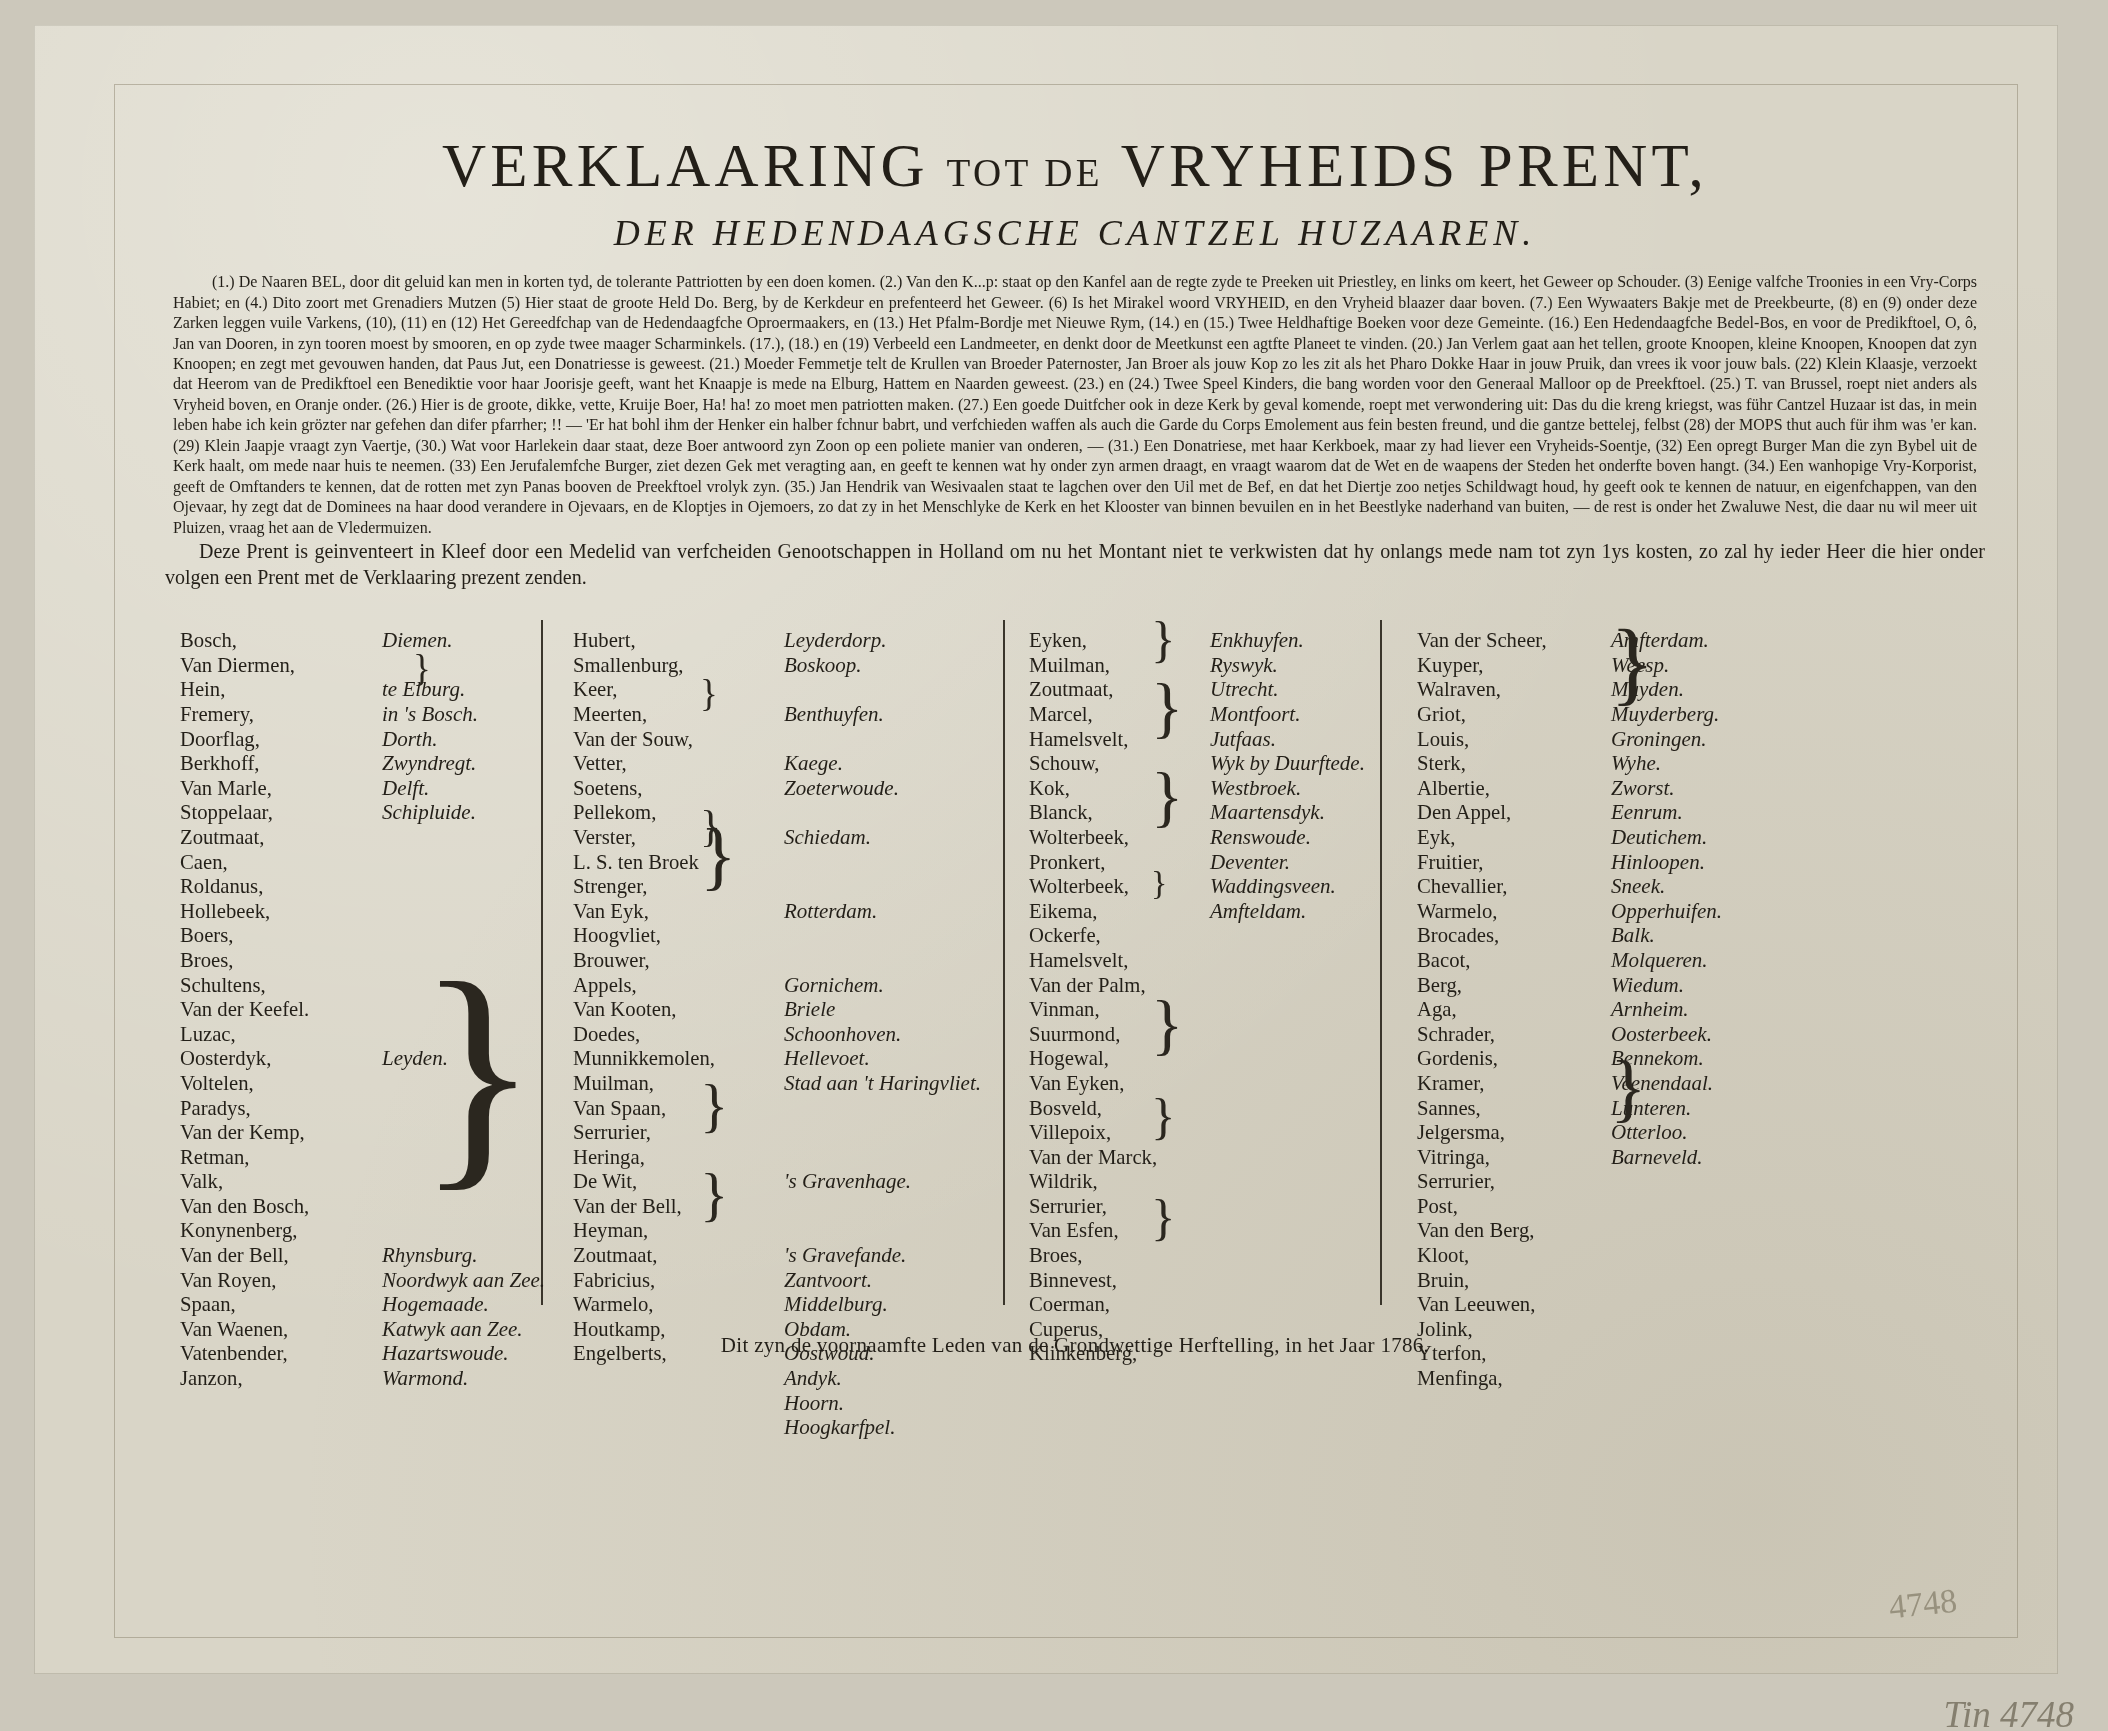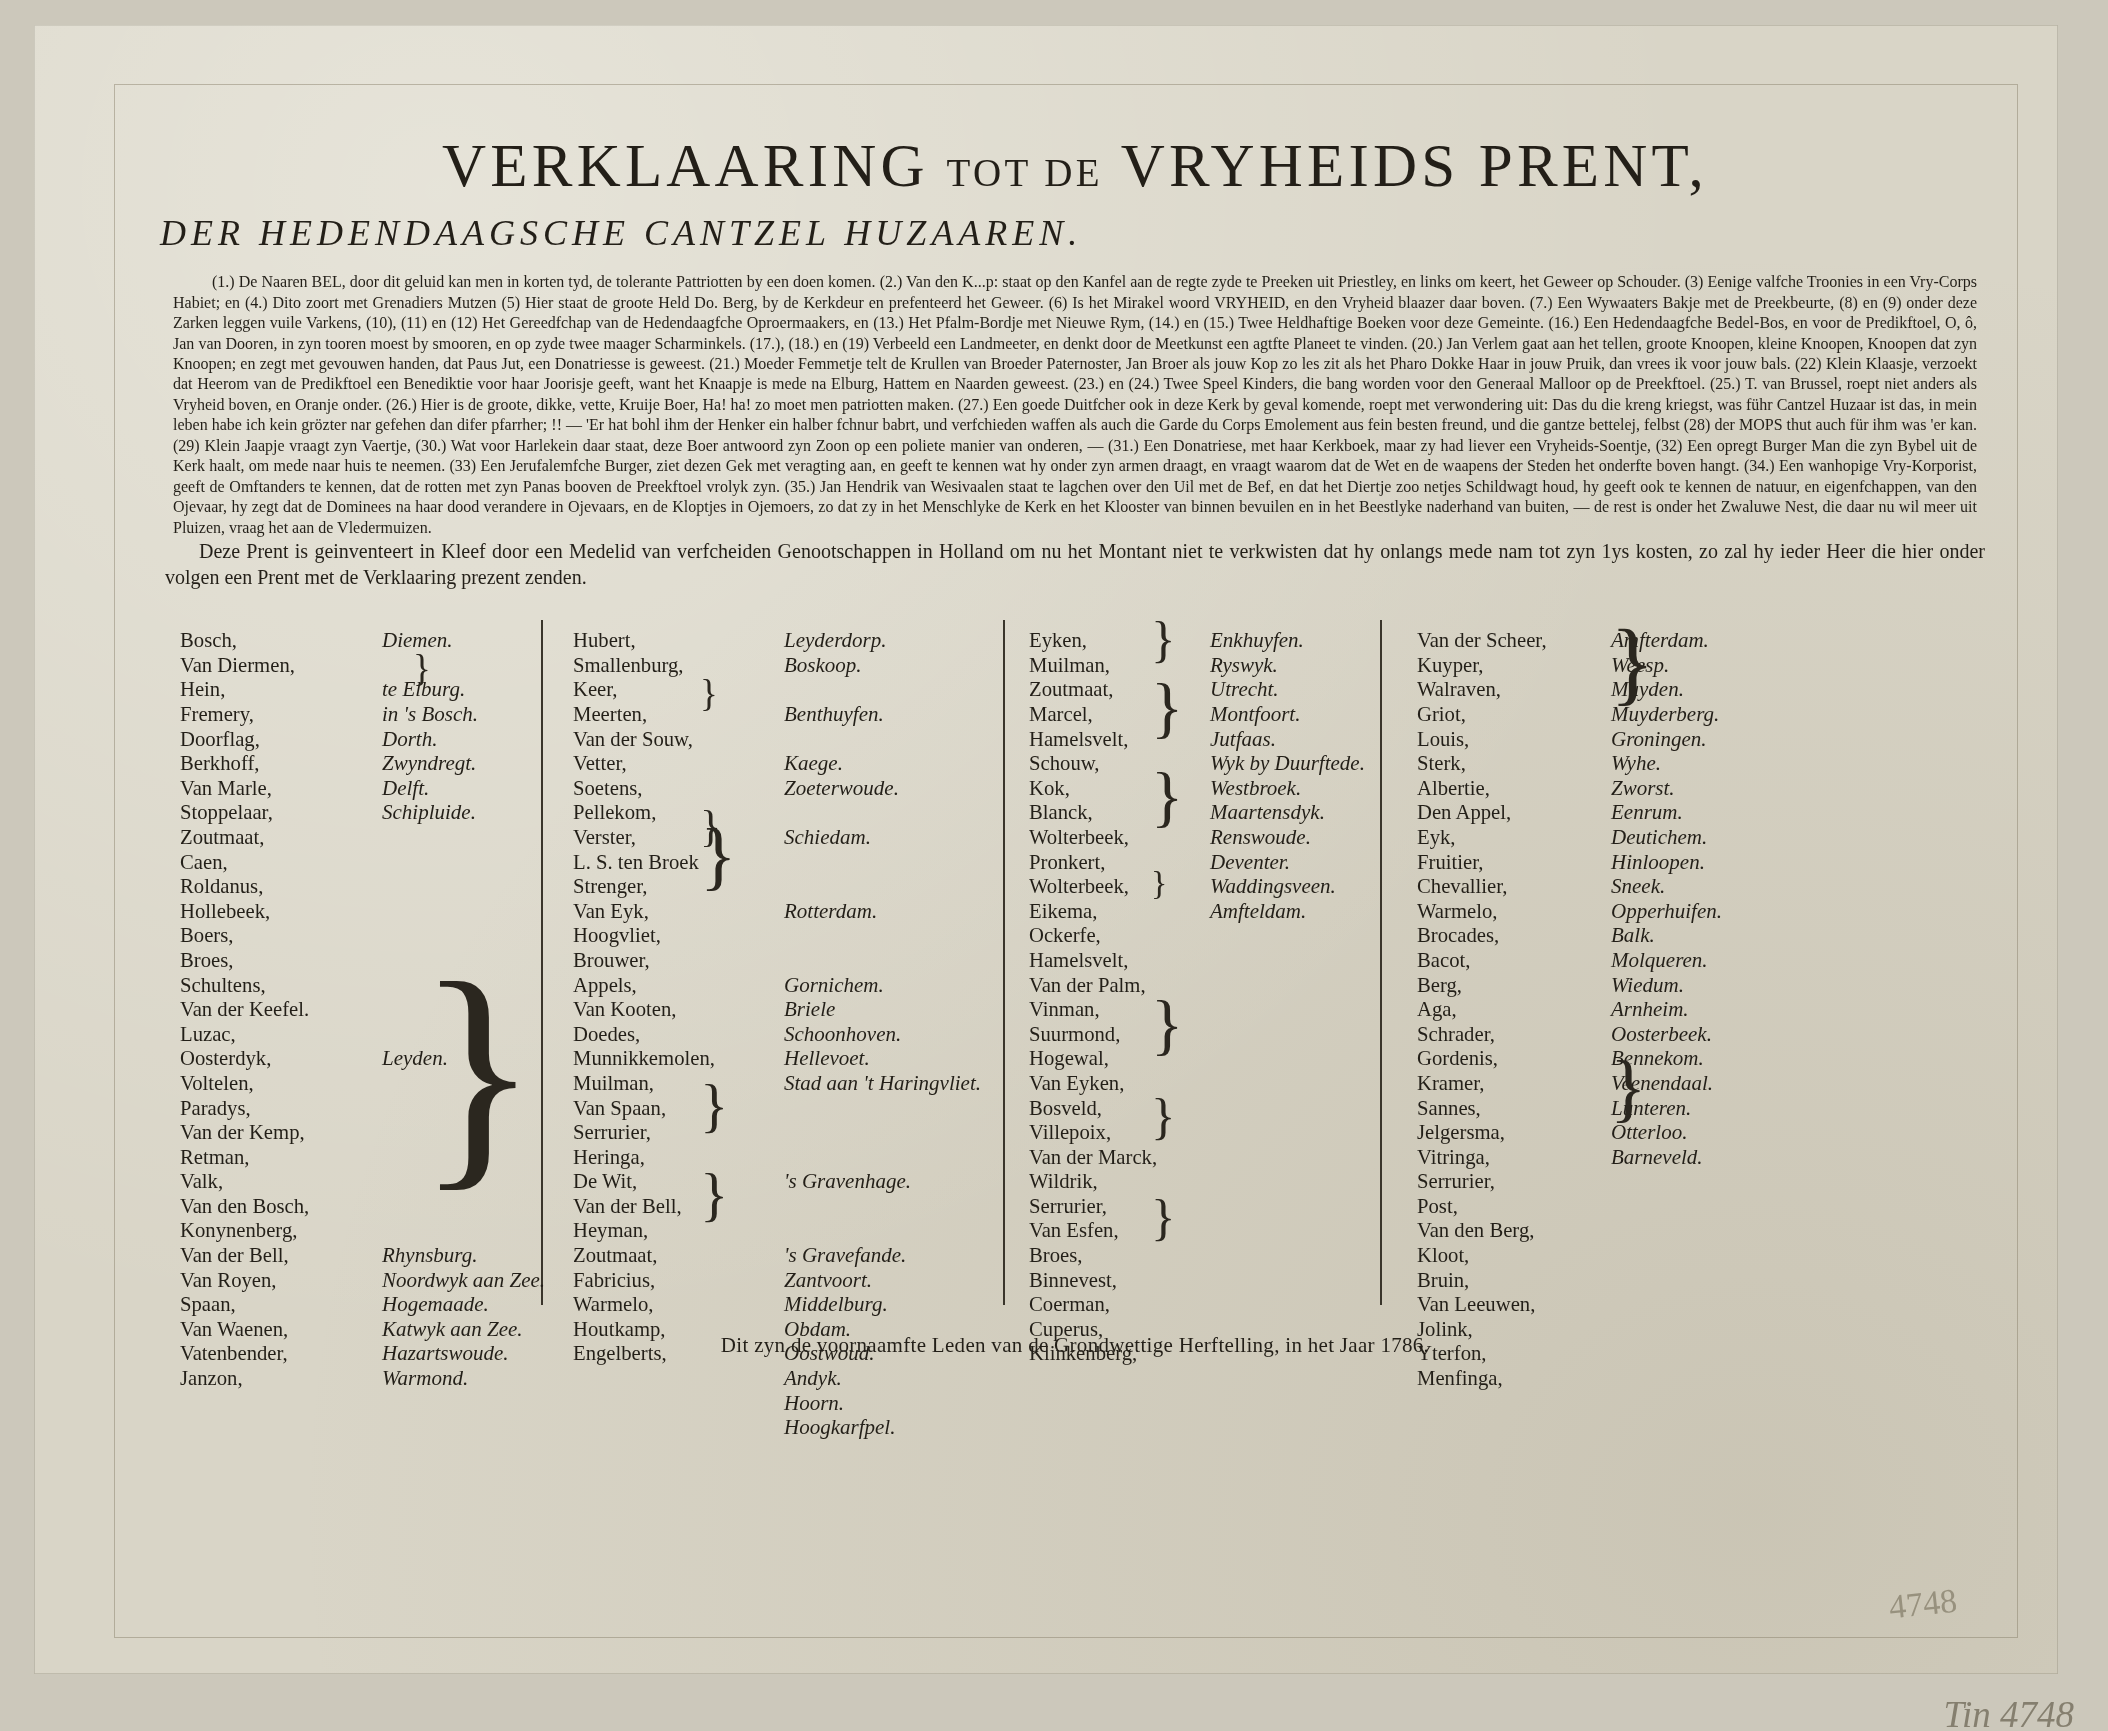--- a/index.html
+++ b/index.html
@@ -57,20 +57,21 @@
     font-size: 54px;
     letter-spacing: 4.2px;
     line-height: 1.05;
     margin: 25px 0 0 0;
     font-weight: 400;
     white-space: nowrap;
   }
   .title .big { font-size: 61px; }
   .title .small { font-size: 39px; letter-spacing: 3.4px; }
   .subtitle {
+    text-align: center;
     font-style: italic;
     font-size: 36px;
     letter-spacing: 5px;
     margin: 13.5px 0 18.6px 0;
     white-space: nowrap;
   }
 
   
   .body-text {
     font-size: 16px;

